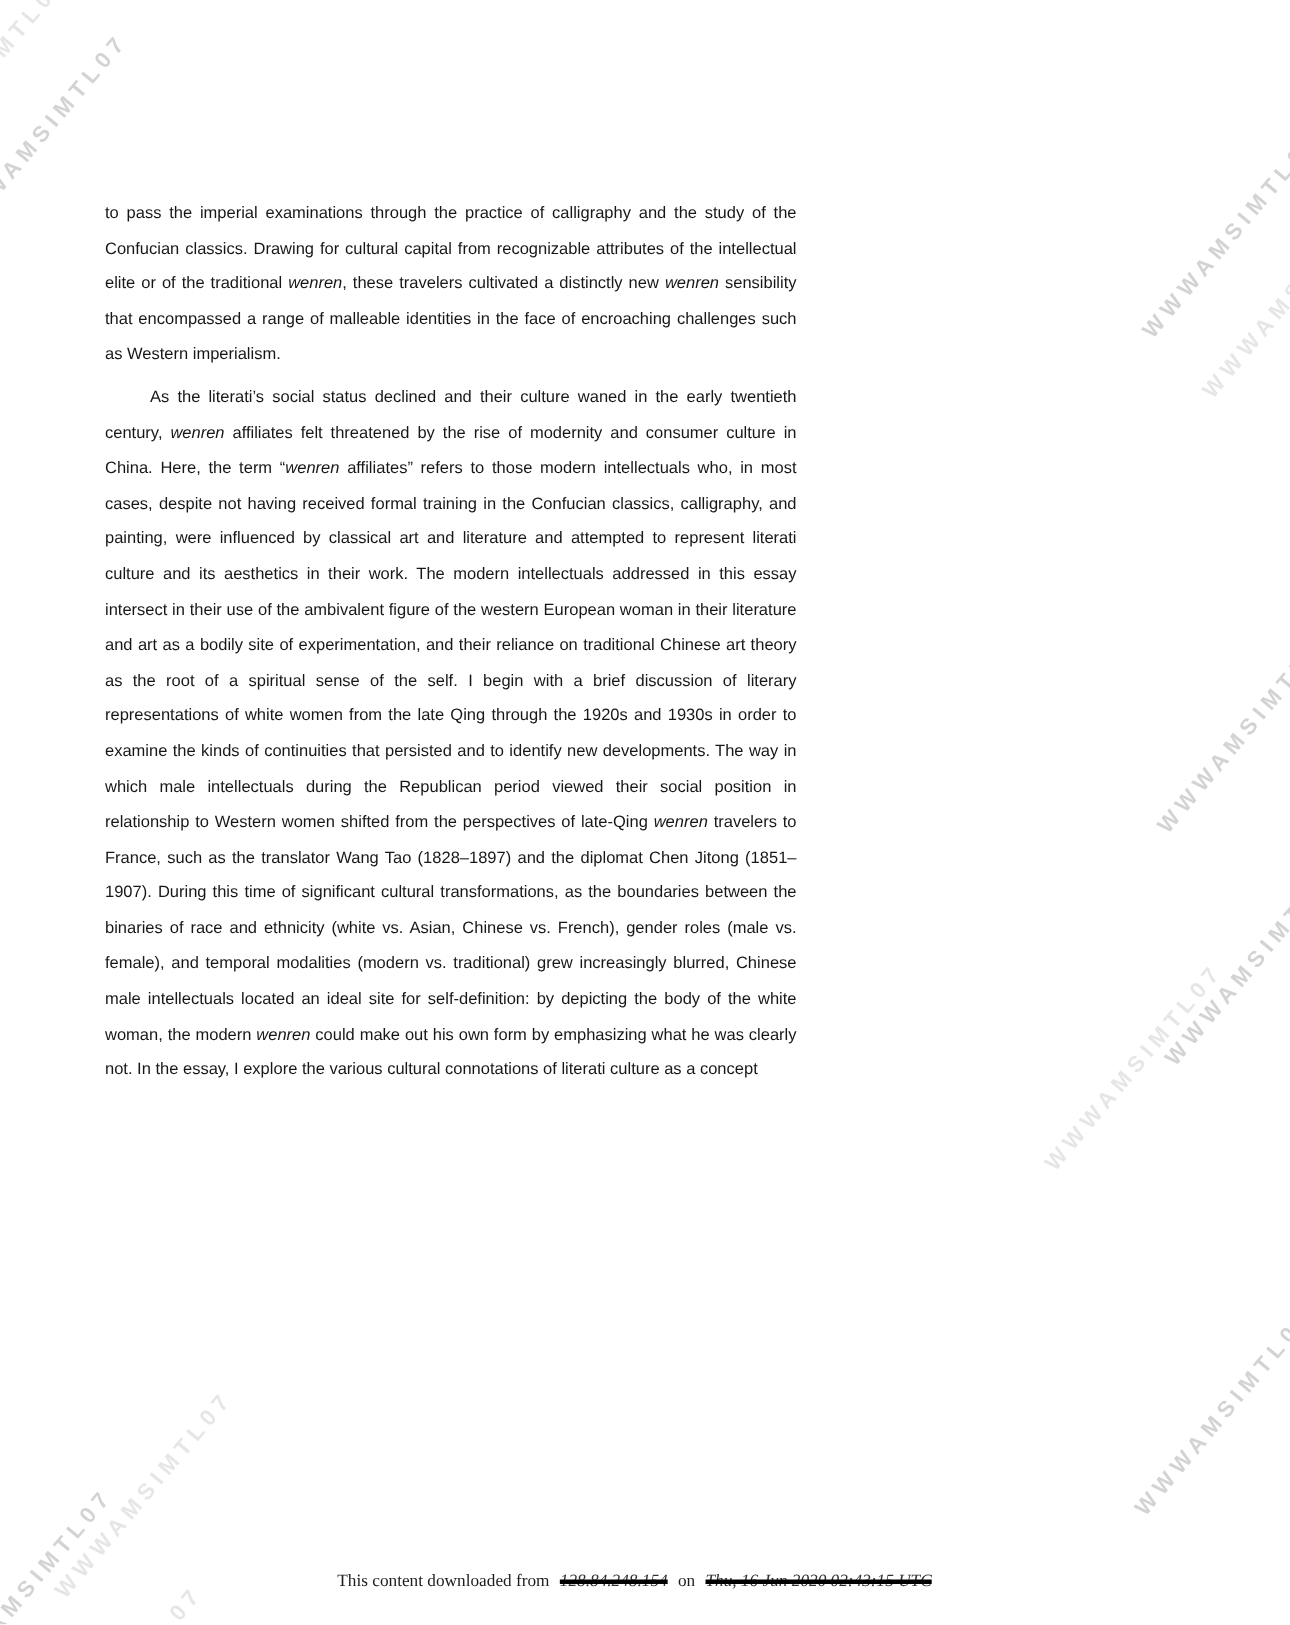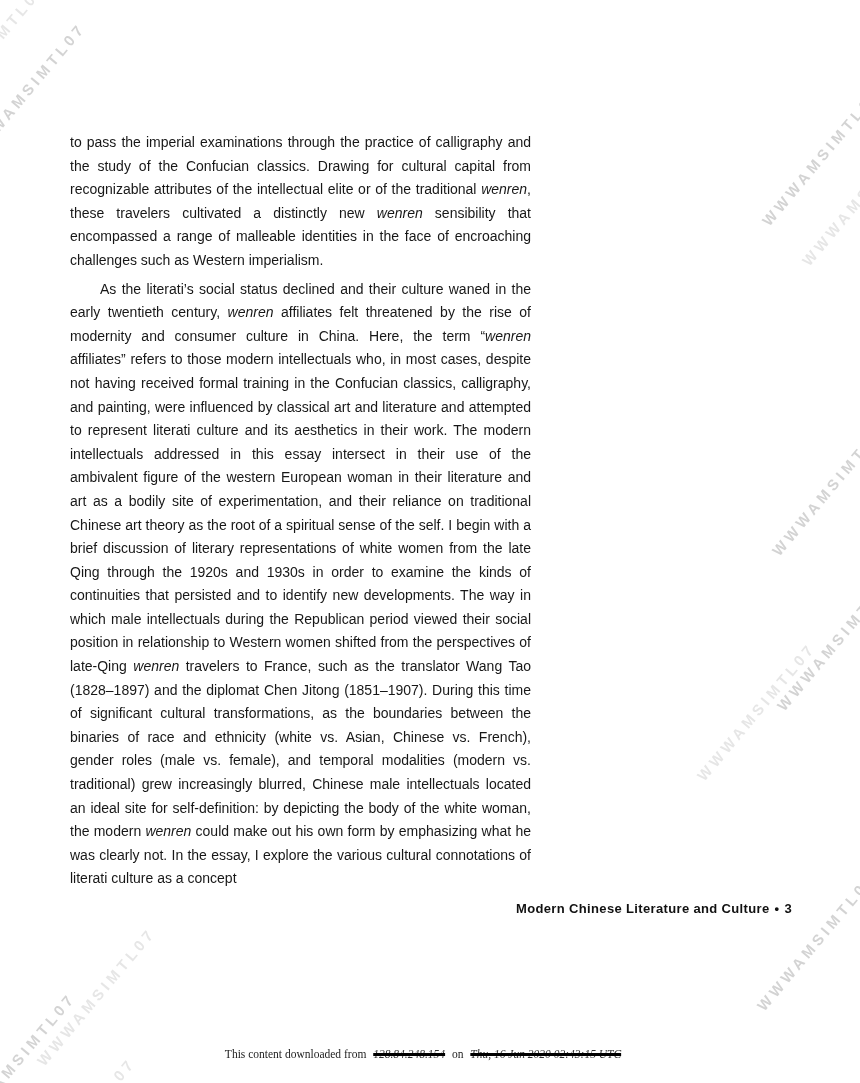--- a/index.html
+++ b/index.html
@@ -12,21 +12,21 @@
     font-family: "Liberation Sans", sans-serif;
     color: #161616;
   }
 
   
   .article {
     position: absolute;
     left: 70px;
     top: 131px;
     width: 461px;
-    font-size: 14px;
+    font-size: 11px;
     line-height: 23.6px;
     text-align: justify;
     color: #171717;
   }
   .article p { margin: 0; }
   .article p.indent { text-indent: 30px; margin-top: 5px; }
   .article em { font-style: italic; }
 
   
   .running-foot {
@@ -104,23 +104,20 @@
   <span class="wm wm8">WWWAMSIMTL07</span>
   <span class="wm wm9 light">WWWAMSIMTL07</span>
   <span class="wm wm10">WWWAMSIMTL07</span>
   <span class="wm wm11">WWWAMSIMTL07</span>
 
   <div class="article">
       <p><span>to pass the imperial examinations through the practice of calligraphy and the study of the Confucian classics. Drawing for cultural capital from recognizable attributes of the intellectual elite or of the traditional </span><em>wenren</em><span>, these travelers cultivated a distinctly new </span><em>wenren</em><span> sensibility that encompassed a range of malleable identities in the face of encroaching challenges such as Western imperialism.</span></p>
       <p class="indent"><span>As the literati’s social status declined and their culture waned in the early twentieth century, </span><em>wenren</em><span> affiliates felt threatened by the rise of modernity and consumer culture in China. Here, the term “</span><em>wenren</em><span> affiliates” refers to those modern intellectuals who, in most cases, despite not having received formal training in the Confucian classics, calligraphy, and painting, were influenced by classical art and literature and attempted to represent literati culture and its aesthetics in their work. The modern intellectuals addressed in this essay intersect in their use of the ambivalent figure of the western European woman in their literature and art as a bodily site of experimentation, and their reliance on traditional Chinese art theory as the root of a spiritual sense of the self. I begin with a brief discussion of literary representations of white women from the late Qing through the 1920s and 1930s in order to examine the kinds of continuities that persisted and to identify new developments. The way in which male intellectuals during the Republican period viewed their social position in relationship to Western women shifted from the perspectives of late-Qing </span><em>wenren</em><span> travelers to France, such as the translator Wang Tao (1828–1897) and the diplomat Chen Jitong (1851–1907). During this time of significant cultural transformations, as the boundaries between the binaries of race and ethnicity (white vs. Asian, Chinese vs. French), gender roles (male vs. female), and temporal modalities (modern vs. traditional) grew increasingly blurred, Chinese male intellectuals located an ideal site for self-definition: by depicting the body of the white woman, the modern </span><em>wenren</em><span> could make out his own form by emphasizing what he was clearly not. In the essay, I explore the various cultural connotations of literati culture as a concept</span></p>
     </div>
 
-  <div class="running-foot">
-    <span>Modern Chinese Literature and Culture</span><span class="bullet">•</span><span>3</span>
-  </div>
 
   <div class="jstor">
     <div class="dl-line">
       <span>This content downloaded from</span>
       <span class="redacted">128.84.248.154</span>
       <span>on</span>
       <span class="redacted">Thu, 16 Jun 2020 02:43:15 UTC</span>
     </div>
   </div>
 

